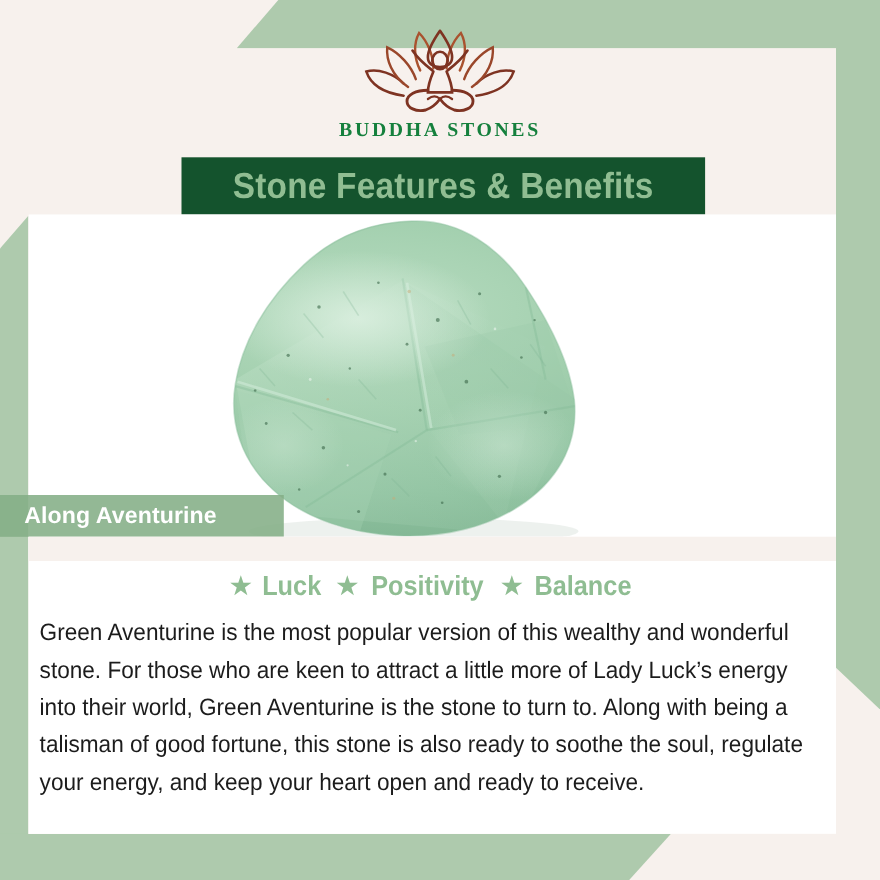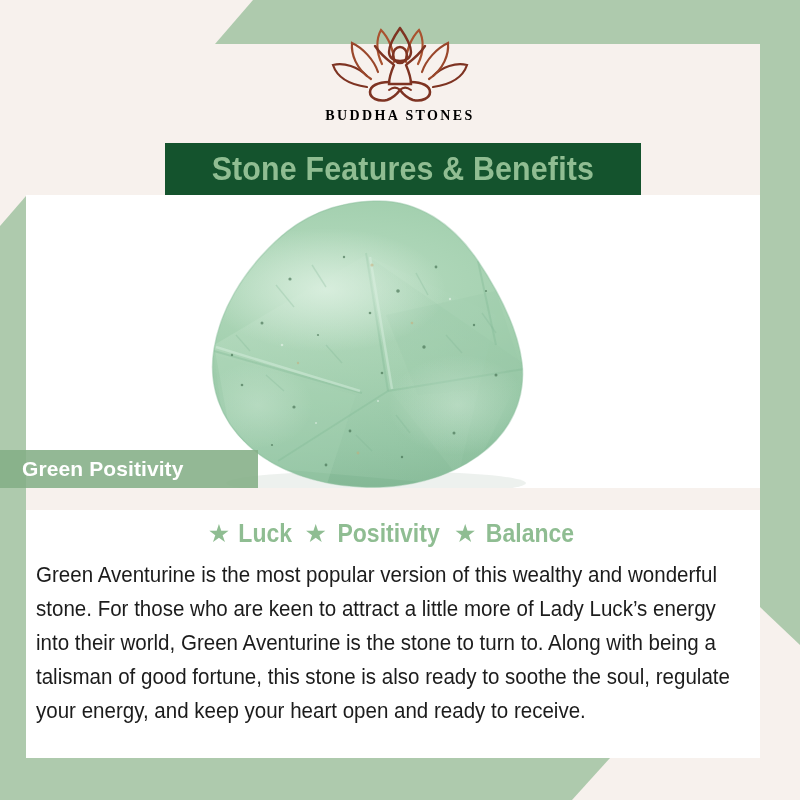--- a/index.html
+++ b/index.html
@@ -43,23 +43,23 @@
   .header {
     position:absolute; top:0; left:0; width:800px; height:143px;
     display:flex; flex-direction:column;
     align-items:center; justify-content:flex-start;
     padding-top:24px;
   }
   .logo-mark { width:150px; height:80px; display:block; }
   .brand-name {
     margin-top:4px;
     font-family:"Liberation Serif", serif;
-    font-size:14px; font-weight:700;
+    font-size:18px; font-weight:700;
     letter-spacing:2.4px;
-    color:#000000;
+    color:#15803d;
   }
 
   
   .title-banner {
     position:absolute; top:143px; left:165px;
     width:476px; height:52px;
     background:#14532d;
     display:flex; align-items:center; justify-content:center;
   }
   .title-banner .title-text {
@@ -291,21 +291,21 @@
       </g>
 
       <path d="M348,6 C392,4 428,30 452,66 C474,99 492,135 496,168
                C500,205 484,238 452,261 C420,284 378,294 336,292
                C292,290 250,276 222,250 C194,224 182,190 188,154
                C194,116 216,78 250,46 C282,16 316,7 348,6 Z" fill="none" stroke="#8ec2a0" stroke-opacity=".45" stroke-width="1.5"></path>
     </svg>
   </div>
 
   <div class="stone-label">
-    <span class="label-text">Green Positivity</span>
+    <span class="label-text">Along Aventurine</span>
   </div>
 
   <div class="body-panel"></div>
   <div class="cream-strip"></div>
 
   <div class="features">
     <div class="feature">
       <span class="star">★</span>
       <span class="feature-label">Luck</span>
     </div>

